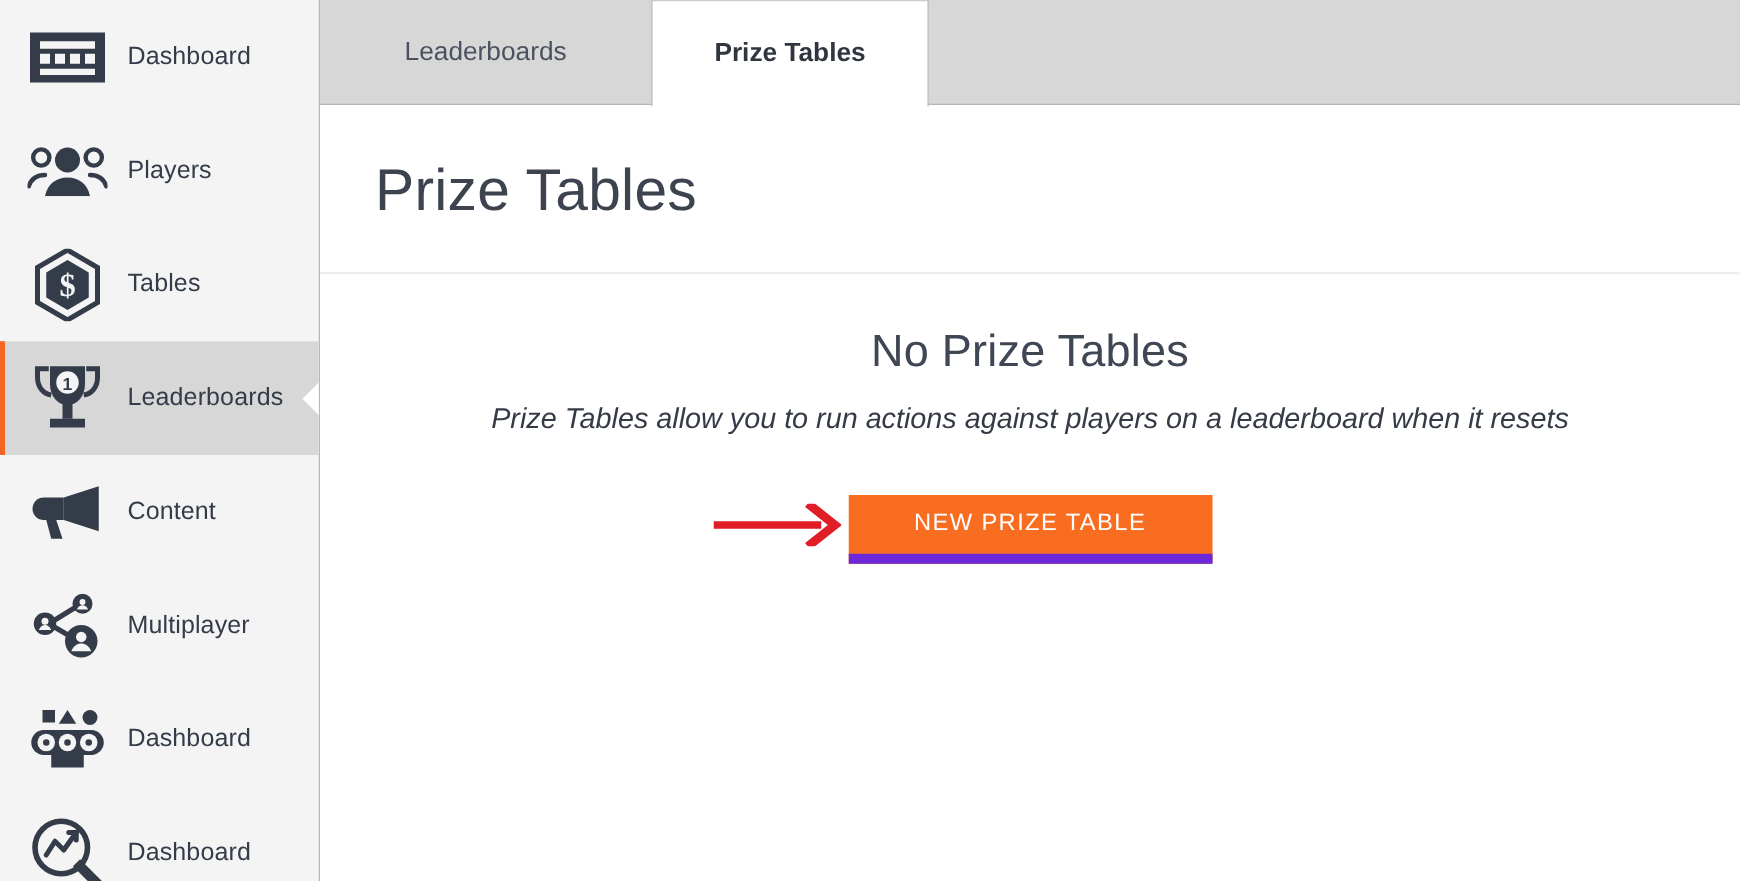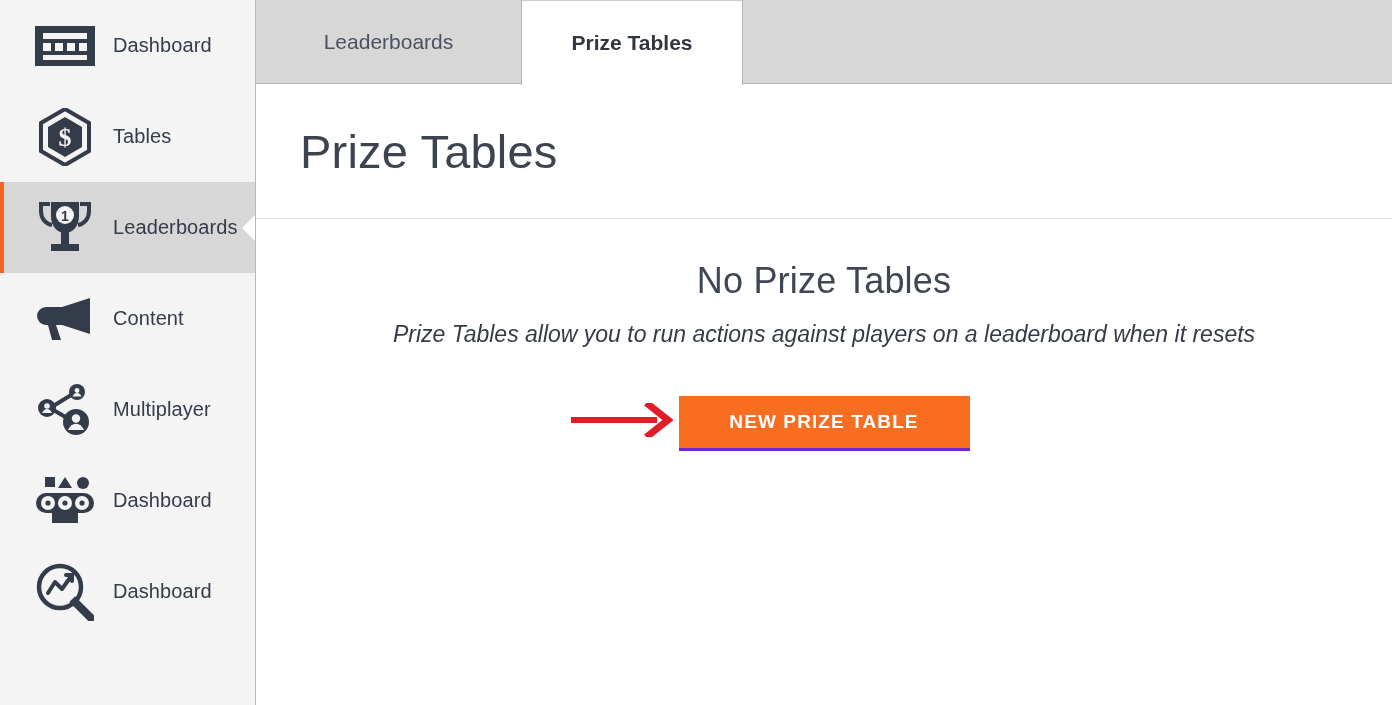--- a/index.html
+++ b/index.html
@@ -18,21 +18,21 @@
     border-right: 1px solid #b8b8b8;
     flex: 0 0 256px;
     position: relative;
     overflow: hidden;
   }
   .nav-item {
     position: relative;
     height: 91px;
     display: flex;
     align-items: center;
-    padding-left: 16px;
+    padding-left: 5px;
     cursor: pointer;
   }
   .nav-item .icon-wrap {
     width: 97px;
     display: flex;
     align-items: center;
     justify-content: center;
     flex: 0 0 97px;
   }
   .nav-item .icon-wrap svg { display: block; }
@@ -143,24 +143,24 @@
     height: 60px;
   }
   .arrow-annotation {
     position: absolute;
     left: 313px;
     top: 10px;
   }
   .cta-button {
     background: #f96d21;
     border: none;
-    border-bottom: 3px solid #6d28d9;
+    border-bottom: 8px solid #6d28d9;
     color: #ffffff;
     font-size: 19px;
-    font-weight: bold;
+    font-weight: normal;
     letter-spacing: 1.1px;
     width: 291px;
     height: 55px;
     cursor: pointer;
     font-family: "Liberation Sans", sans-serif;
   }
 </style>
 </head>
 <body>
 
@@ -176,20 +176,33 @@
           <rect x="9" y="18" width="8" height="8" fill="#f4f4f4"></rect>
           <rect x="21" y="18" width="8" height="8" fill="#f4f4f4"></rect>
           <rect x="33" y="18" width="8" height="8" fill="#f4f4f4"></rect>
           <rect x="45" y="18" width="8" height="8" fill="#f4f4f4"></rect>
           <rect x="9" y="30" width="44" height="5" fill="#f4f4f4"></rect>
         </svg>
       </span>
       <span class="nav-label">Dashboard</span>
     </div>
 
+    <div class="nav-item">
+      <span class="icon-wrap">
+        <svg width="64" height="40" viewBox="0 0 64 40">
+          <circle cx="32" cy="11" r="10" fill="#343c49"></circle>
+          <path d="M14 40c2-10 9-15 18-15s16 5 18 15z" fill="#343c49"></path>
+          <circle cx="11" cy="9" r="6.5" fill="none" stroke="#343c49" stroke-width="3.5"></circle>
+          <circle cx="53" cy="9" r="6.5" fill="none" stroke="#343c49" stroke-width="3.5"></circle>
+          <path d="M1 32c2-6 7-9 13-9" fill="none" stroke="#343c49" stroke-width="3.5" stroke-linecap="round"></path>
+          <path d="M63 32c-2-6-7-9-13-9" fill="none" stroke="#343c49" stroke-width="3.5" stroke-linecap="round"></path>
+        </svg>
+      </span>
+      <span class="nav-label">Players</span>
+    </div>
 
     <div class="nav-item">
       <span class="icon-wrap">
         <svg width="52" height="58" viewBox="0 0 52 58">
           <polygon points="26,1 50,15 50,43 26,57 2,43 2,15" fill="none" stroke="#343c49" stroke-width="4"></polygon>
           <polygon points="26,9 43,19 43,39 26,49 9,39 9,19" fill="#343c49"></polygon>
           <text x="26" y="38" font-family="Liberation Serif, serif" font-size="26" font-weight="bold" fill="#f4f4f4" text-anchor="middle">$</text>
         </svg>
       </span>
       <span class="nav-label">Tables</span>

